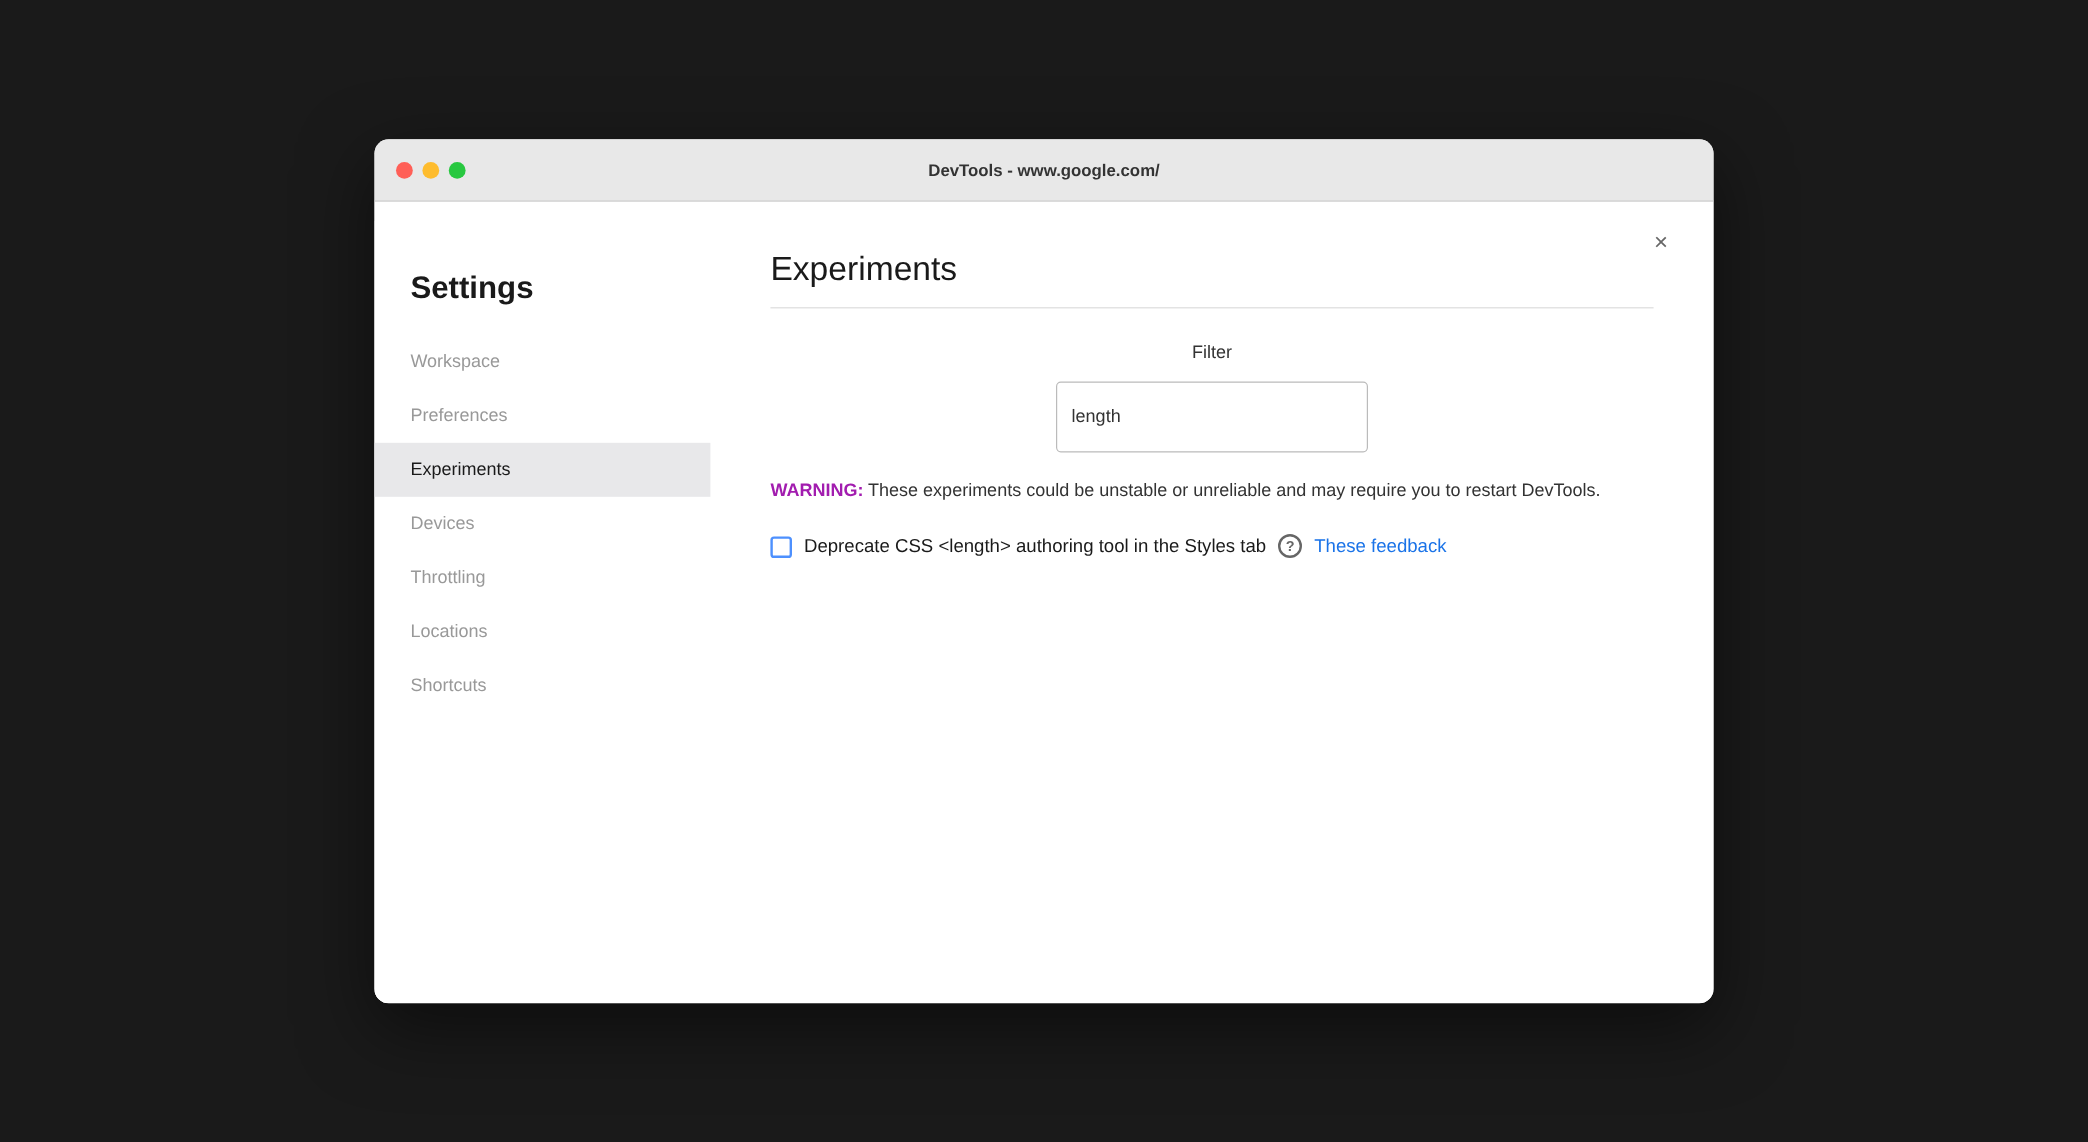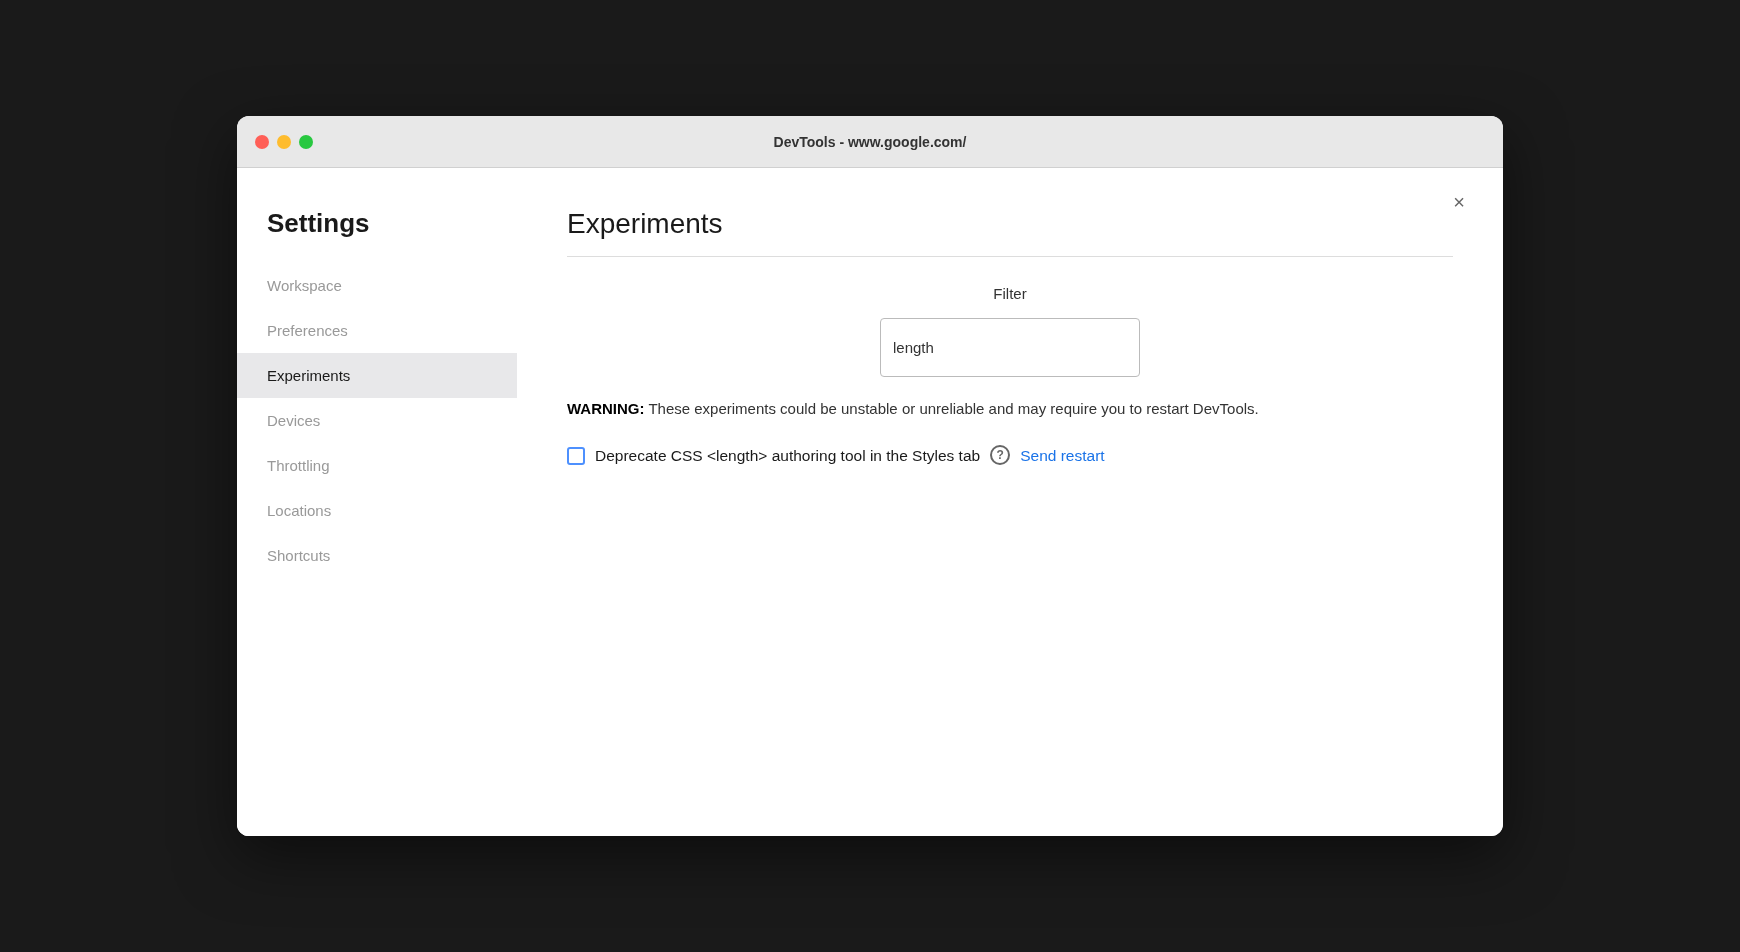--- a/index.html
+++ b/index.html
@@ -19,21 +19,21 @@
 
     .window-wrapper {
       width: 1300px;
       height: 760px;
       display: flex;
       align-items: center;
       justify-content: center;
     }
 
     .window {
-      width: 1266px;
+      width: 1116px;
       height: 720px;
       background: #f0f0f0;
       border-radius: 12px;
       overflow: hidden;
       display: flex;
       flex-direction: column;
       box-shadow: 0 20px 60px rgba(0,0,0,0.5);
     }
 
     .titlebar {
@@ -77,20 +77,21 @@
       background: white;
       overflow: hidden;
     }
 
     .sidebar {
       width: 280px;
       background: white;
       padding: 40px 0 20px 0;
       flex-shrink: 0;
       border-right: none;
+      margin-top: 16px;
     }
 
     .sidebar-heading {
       font-size: 26px;
       font-weight: 700;
       color: #1a1a1a;
       padding: 0 30px 24px 30px;
     }
 
     .sidebar-item {
@@ -164,21 +165,21 @@
     }
 
     .warning-text {
       font-size: 15px;
       color: #333;
       margin-bottom: 24px;
       line-height: 1.6;
     }
 
     .warning-label {
-      color: #000000;
+      color: #a21caf;
       font-weight: 600;
       text-align: center;
     }
 
     .experiment-row {
       display: flex;
       align-items: flex-end;
       gap: 10px;
       font-size: 15.5px;
       color: #1a1a1a;
@@ -262,20 +263,20 @@
         </div>
 
         <div class="warning-text">
           <span class="warning-label">WARNING:</span><span> These experiments could be unstable or unreliable and may require you to restart DevTools.</span>
         </div>
 
         <div class="experiment-row">
           <input type="checkbox" class="experiment-checkbox" style="">
           <span>Deprecate CSS &lt;length&gt; authoring tool in the Styles tab</span>
           <span class="help-icon">?</span>
-          <a class="send-feedback-link" href="#">Send restart</a>
+          <a class="send-feedback-link" href="#">These feedback</a>
         </div>
 
       </div>
     </div>
 
   </div>
 </div>
 
 </body></html>

